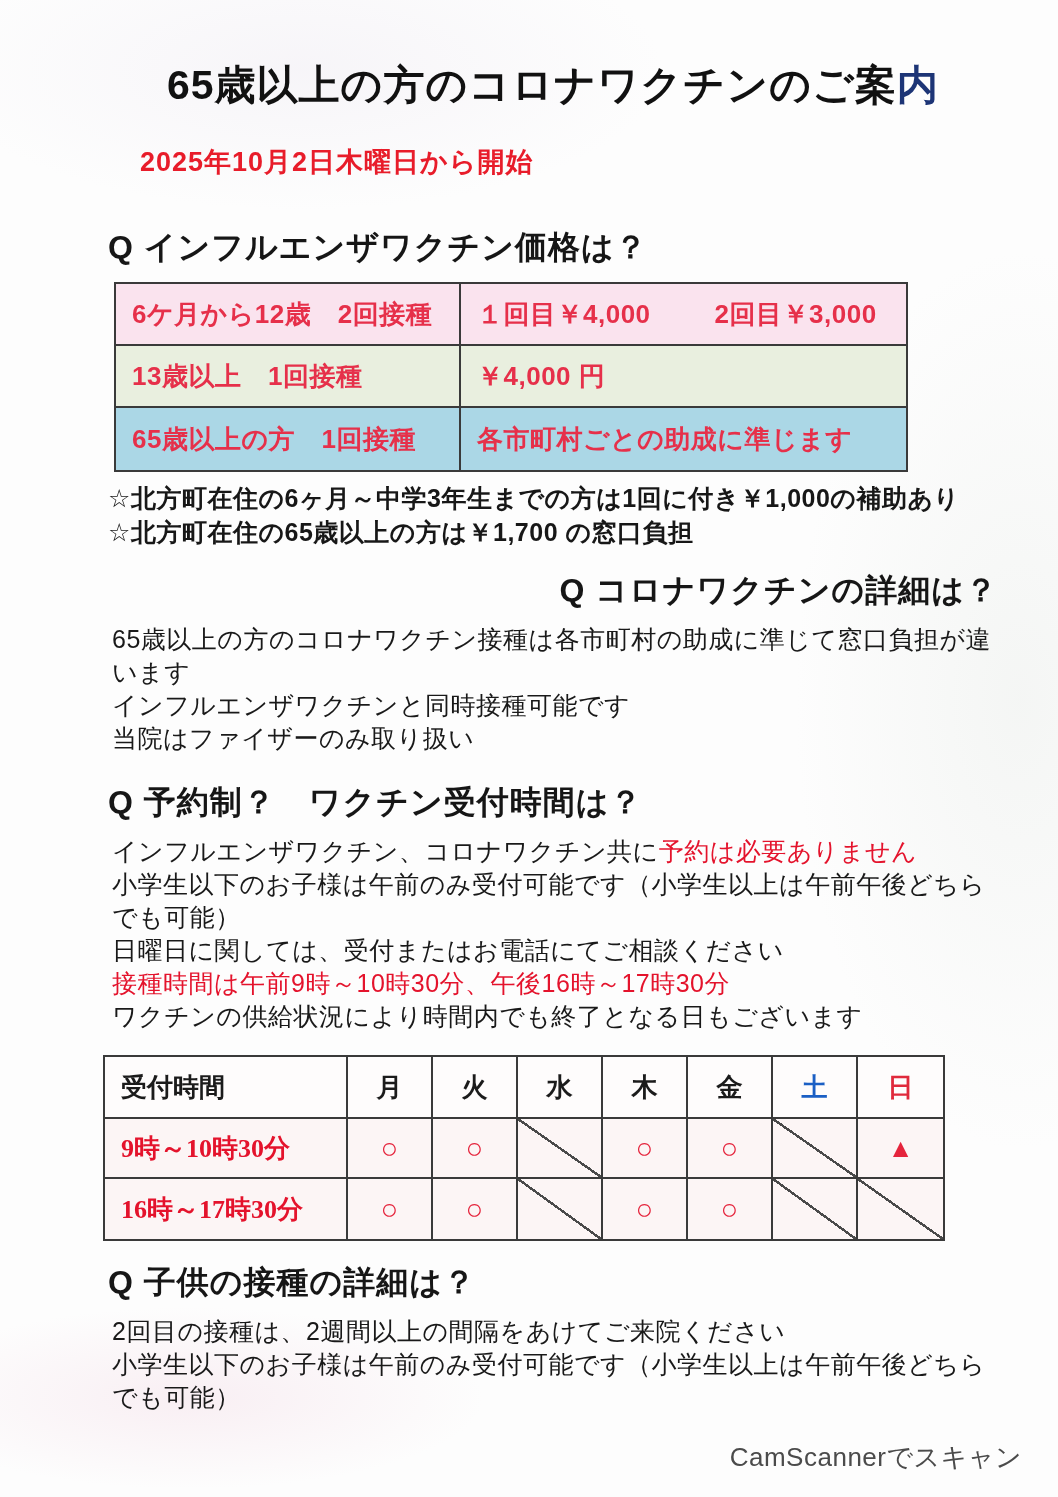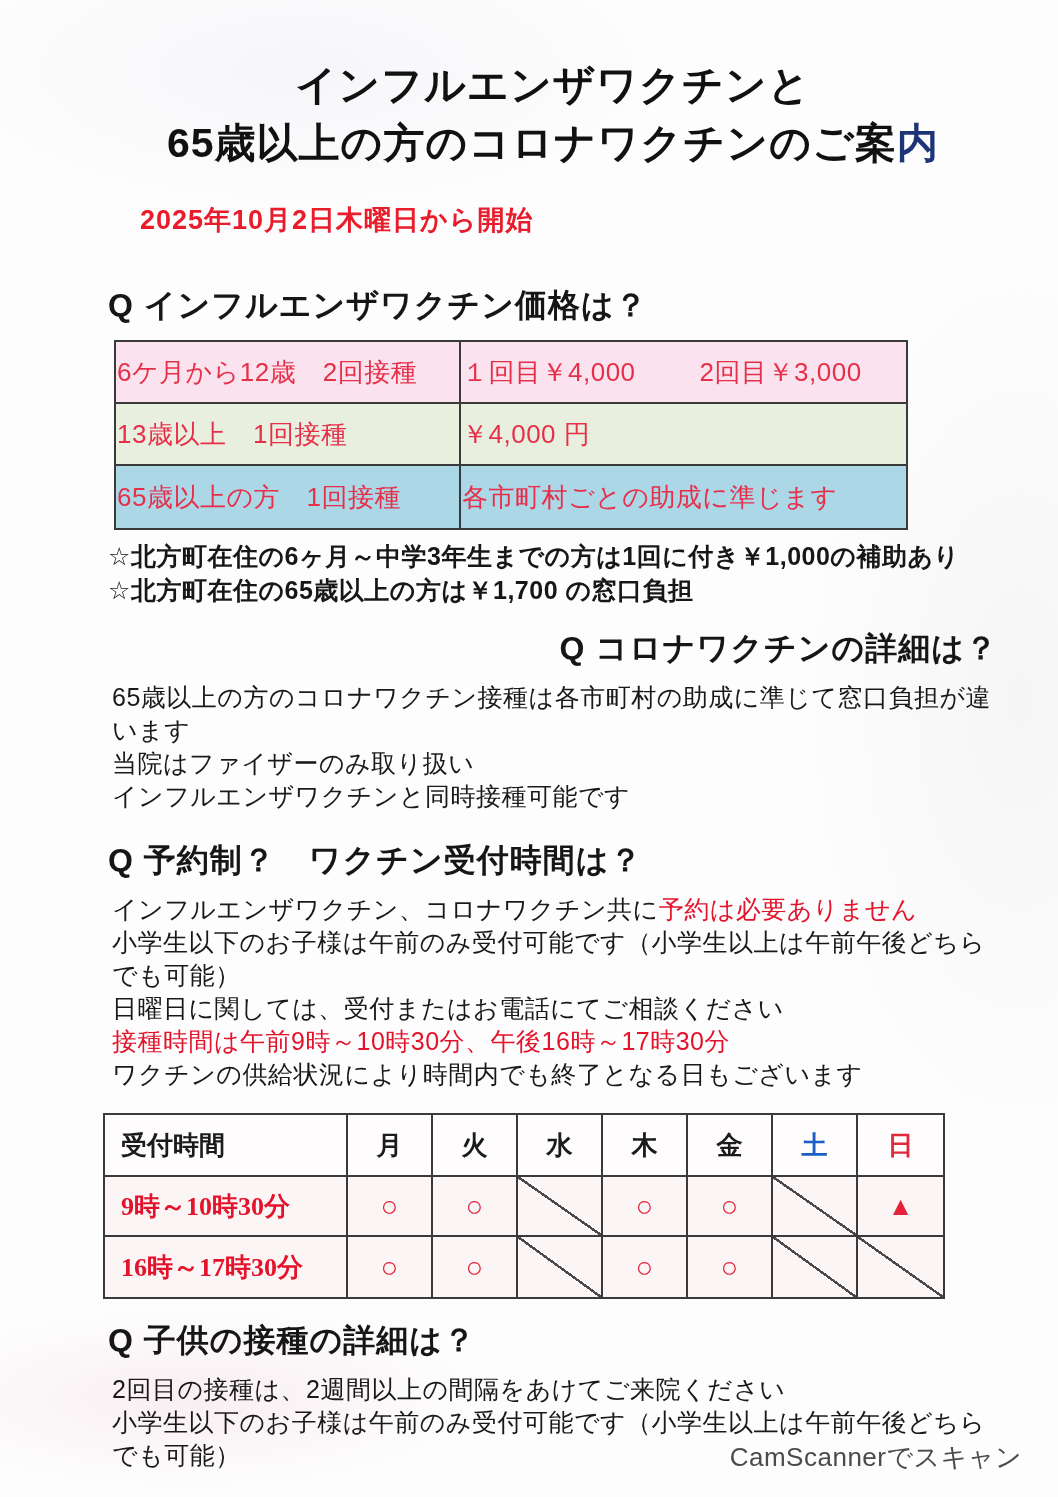--- a/index.html
+++ b/index.html
@@ -65,22 +65,22 @@
     margin-top:12px;
     margin-left:6px;
     width:790px;
     border:2px solid #3a3a3a;
     display:grid;
     grid-template-columns:345px 1fr;
     grid-template-rows:repeat(3,62px);
   }
   .price-cell{
     display:flex;align-items:center;
-    padding-left:1px;
-    font-size:26px;font-weight:normal;
+    padding-left:16px;
+    font-size:26px;font-weight:bold;
     color:#e6304a;
     letter-spacing:0.5px;
     border-bottom:2px solid #3a3a3a;
   }
   .price-cell.c1{border-right:2px solid #3a3a3a;}
   .price-cell.last{border-bottom:none;}
   .bg-pink{background:#fae3ee;}
   .bg-green{background:#e9efdf;}
   .bg-blue{background:#abd7e6;}
   .price-gap{display:inline-block;width:64px;}
@@ -135,21 +135,20 @@
     letter-spacing:0.5px;
   }
 </style>
 </head>
 <body>
 
 <div class="page">
   <div class="content">
 
     <div class="title">
-      <div>インフルエンザワクチンと</div>
       <div><span>65歳以上の方のコロナワクチンのご案</span><span class="accent">内</span></div>
     </div>
 
     <div class="answer-red">2025年10月2日木曜日から開始</div>
 
     <div class="q-heading q2">Q インフルエンザワクチン価格は？</div>
 
     <div class="price-table">
       <div class="price-cell c1 bg-pink">6ケ月から12歳　2回接種</div>
       <div class="price-cell c2 bg-pink">
@@ -164,22 +163,22 @@
     </div>
 
     <div class="notes">
       <div>☆北方町在住の6ヶ月～中学3年生までの方は1回に付き￥1,000の補助あり</div>
       <div>☆北方町在住の65歳以上の方は￥1,700 の窓口負担</div>
     </div>
 
     <div class="q-heading q3">Q コロナワクチンの詳細は？</div>
     <div class="para">
       <div>65歳以上の方のコロナワクチン接種は各市町村の助成に準じて窓口負担が違います</div>
+      <div>インフルエンザワクチンと同時接種可能です</div>
       <div>当院はファイザーのみ取り扱い</div>
-      <div>インフルエンザワクチンと同時接種可能です</div>
     </div>
 
     <div class="q-heading q4">Q 予約制？　ワクチン受付時間は？</div>
     <div class="para">
       <div><span>インフルエンザワクチン、コロナワクチン共に</span><span class="red">予約は必要ありません</span></div>
       <div>小学生以下のお子様は午前のみ受付可能です（小学生以上は午前午後どちらでも可能）</div>
       <div>日曜日に関しては、受付またはお電話にてご相談ください</div>
       <div class="red-line">接種時間は午前9時～10時30分、午後16時～17時30分</div>
       <div>ワクチンの供給状況により時間内でも終了となる日もございます</div>
     </div>

